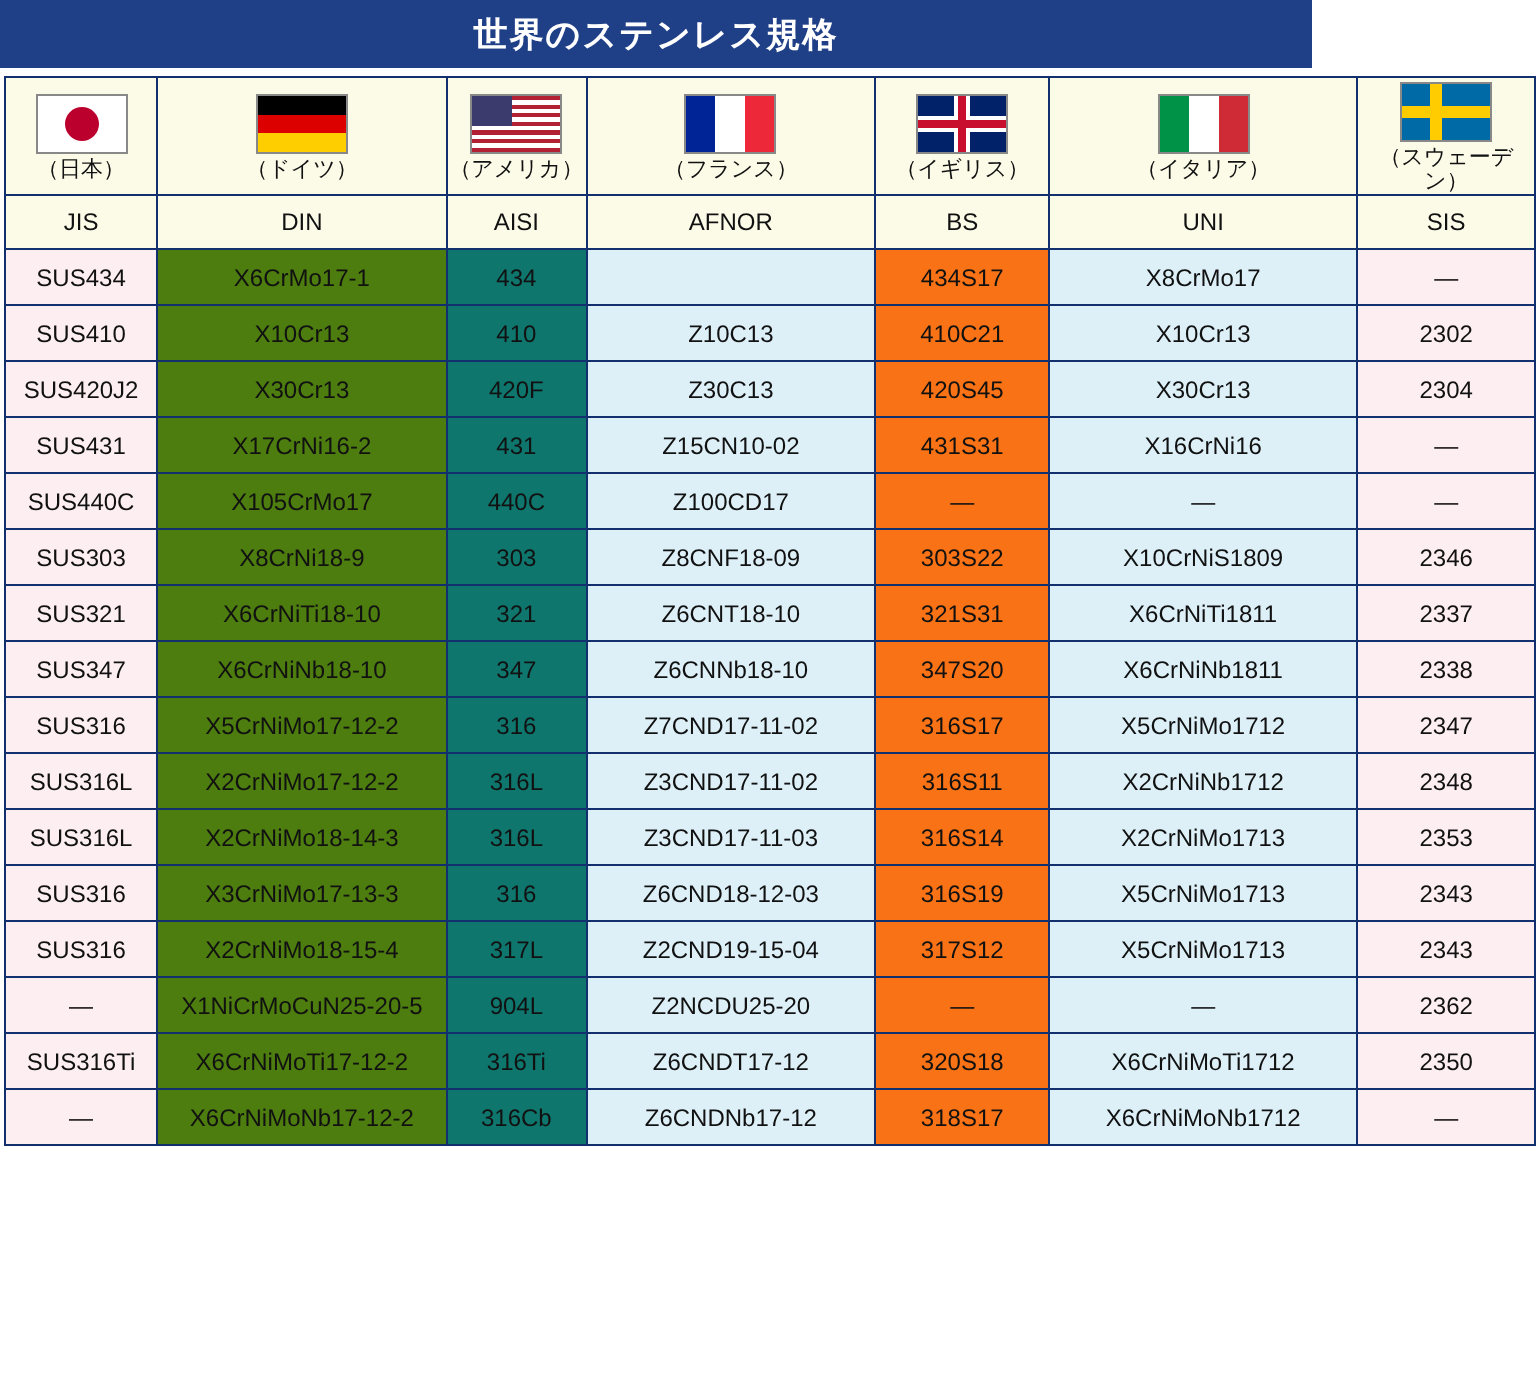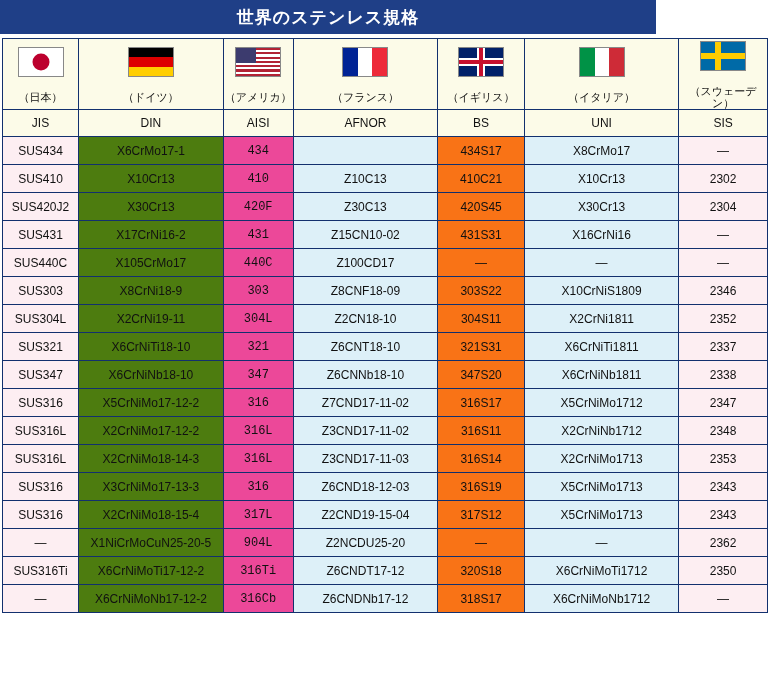--- a/index.html
+++ b/index.html
@@ -59,21 +59,21 @@
   tr.flag-row td {
     height: 48px;
     background: #fcfbe8;
     padding-top: 2px;
   }
   .flag-cell {
     display: flex;
     flex-direction: column;
     align-items: center;
     justify-content: center;
-    gap: 14px;
+    gap: 2px;
   }
   .flag {
     width: 46px;
     height: 30px;
     border: 1px solid #888888;
     box-sizing: border-box;
     position: relative;
     overflow: hidden;
     background: #ffffff;
   }
@@ -142,21 +142,21 @@
     background: #fcfbe8;
     height: 26px;
     font-size: 12px;
   }
   
   tr.data-row td {
     height: 27px;
   }
   tr.data-row td.col-0 { background: #fdeef2; }
   tr.data-row td.col-1 { background: #4d7c0f; }
-  tr.data-row td.col-2 { background: #ec4899; font-family: Liberation Mono, monospace; }
+  tr.data-row td.col-2 { background: #0f766e; }
   tr.data-row td.col-3 { background: #ddf0f8; }
   tr.data-row td.col-4 { background: #f97316; }
   tr.data-row td.col-5 { background: #ddf0f8; }
   tr.data-row td.col-6 { background: #fdeef2; }
 </style>
 </head>
 <body>
 
 <div class="page">
 
@@ -282,29 +282,20 @@
         <tr class="data-row">
           <td class="col-0">SUS303</td>
           <td class="col-1">X8CrNi18-9</td>
           <td class="col-2">303</td>
           <td class="col-3">Z8CNF18-09</td>
           <td class="col-4">303S22</td>
           <td class="col-5">X10CrNiS1809</td>
           <td class="col-6">2346</td>
         </tr>
         <tr class="data-row">
-          <td class="col-0">SUS304L</td>
-          <td class="col-1">X2CrNi19-11</td>
-          <td class="col-2">304L</td>
-          <td class="col-3">Z2CN18-10</td>
-          <td class="col-4">304S11</td>
-          <td class="col-5">X2CrNi1811</td>
-          <td class="col-6">2352</td>
-        </tr>
-        <tr class="data-row">
           <td class="col-0">SUS321</td>
           <td class="col-1">X6CrNiTi18-10</td>
           <td class="col-2">321</td>
           <td class="col-3">Z6CNT18-10</td>
           <td class="col-4">321S31</td>
           <td class="col-5">X6CrNiTi1811</td>
           <td class="col-6">2337</td>
         </tr>
         <tr class="data-row">
           <td class="col-0">SUS347</td>

